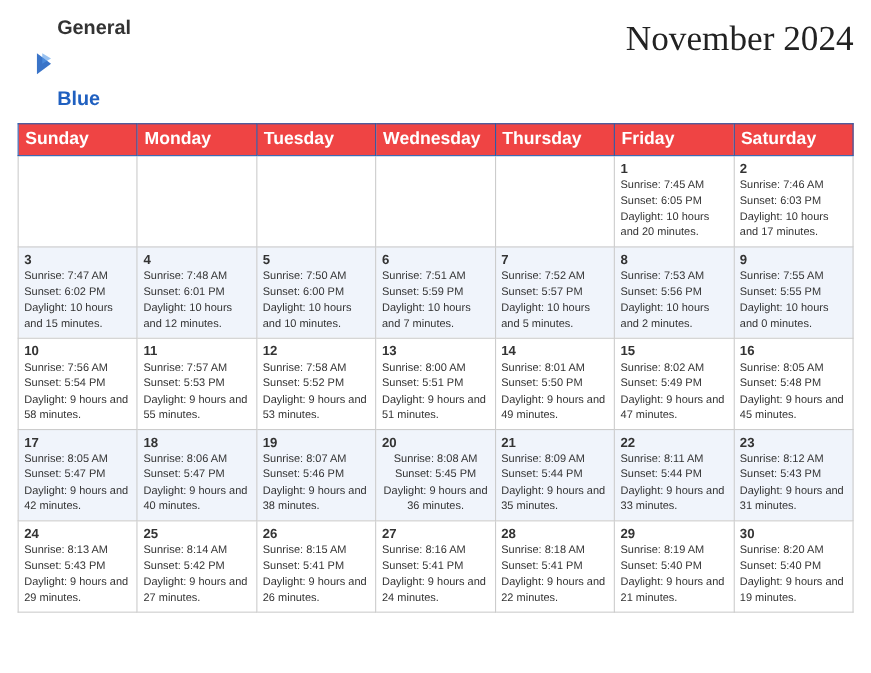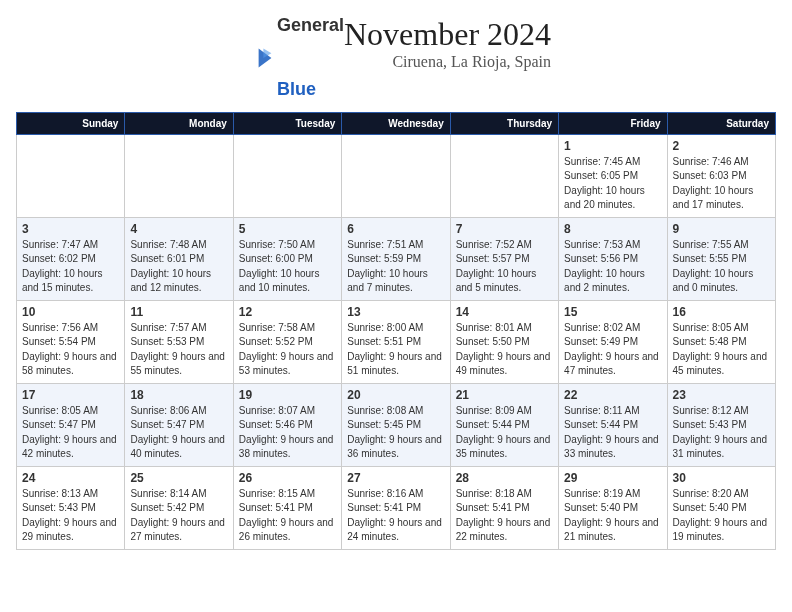--- a/index.html
+++ b/index.html
@@ -5,21 +5,21 @@
     * { box-sizing: border-box; margin: 0; padding: 0; }
     body {
       font-family: Arial, sans-serif;
       background: #fff;
       width: 792px;
       min-height: 612px;
       padding: 16px;
     }
     .header {
       display: flex;
-      justify-content: center;
+      justify-content: space-between;
       align-items: flex-start;
       margin-bottom: 12px;
     }
     .logo {
       display: flex;
       align-items: center;
       gap: 4px;
     }
     .logo-text {
       font-size: 18px;
@@ -43,25 +43,25 @@
     }
     .location {
       font-size: 16px;
       color: #555;
     }
     table {
       width: 100%;
       border-collapse: collapse;
     }
     thead th {
-      background: #0f172a;
+      background: #ef4444;
       color: #fff;
-      font-size: 10px;
+      font-size: 16px;
       font-weight: bold;
-      text-align: right;
+      text-align: left;
       padding: 5px 6px;
       border: 1px solid #2a5aaa;
     }
     tbody td {
       border: 1px solid #ccc;
       vertical-align: top;
       padding: 4px 5px;
       font-size: 10.5px;
       color: #333;
       width: calc(100% / 7);
@@ -95,21 +95,20 @@
       <polygon points="22,8 38,20 22,32" fill="#3a74c8"></polygon>
       <polygon points="28,8 38,14 28,20" fill="#5599e8" opacity="0.6"></polygon>
     </svg>
     <div class="logo-text">
       <div class="general">General</div>
       <div class="blue">Blue</div>
     </div>
   </div>
   <div class="title-block">
     <div class="month-title">November 2024</div>
-    <div class="location">Ciruena, La Rioja, Spain</div>
   </div>
 </div>
 
 <table>
   <thead>
     <tr>
     <th>Sunday</th>
         <th>Monday</th>
         <th>Tuesday</th>
         <th>Wednesday</th>
@@ -240,21 +239,21 @@
 Daylight: 9 hours and 40 minutes.</div>
         </td>
         <td>
           <span class="day-number">19</span>
           <div class="day-info" style="white-space: pre-line;">Sunrise: 8:07 AM
 Sunset: 5:46 PM
 Daylight: 9 hours and 38 minutes.</div>
         </td>
         <td>
           <span class="day-number">20</span>
-          <div class="day-info" style="white-space: pre-line;">Sunrise: 8:08 AM
+          <div class="day-info" style="white-space: pre-line; text-align: center;">Sunrise: 8:08 AM
 Sunset: 5:45 PM
 Daylight: 9 hours and 36 minutes.</div>
         </td>
         <td>
           <span class="day-number">21</span>
           <div class="day-info" style="white-space: pre-line;">Sunrise: 8:09 AM
 Sunset: 5:44 PM
 Daylight: 9 hours and 35 minutes.</div>
         </td>
         <td>

